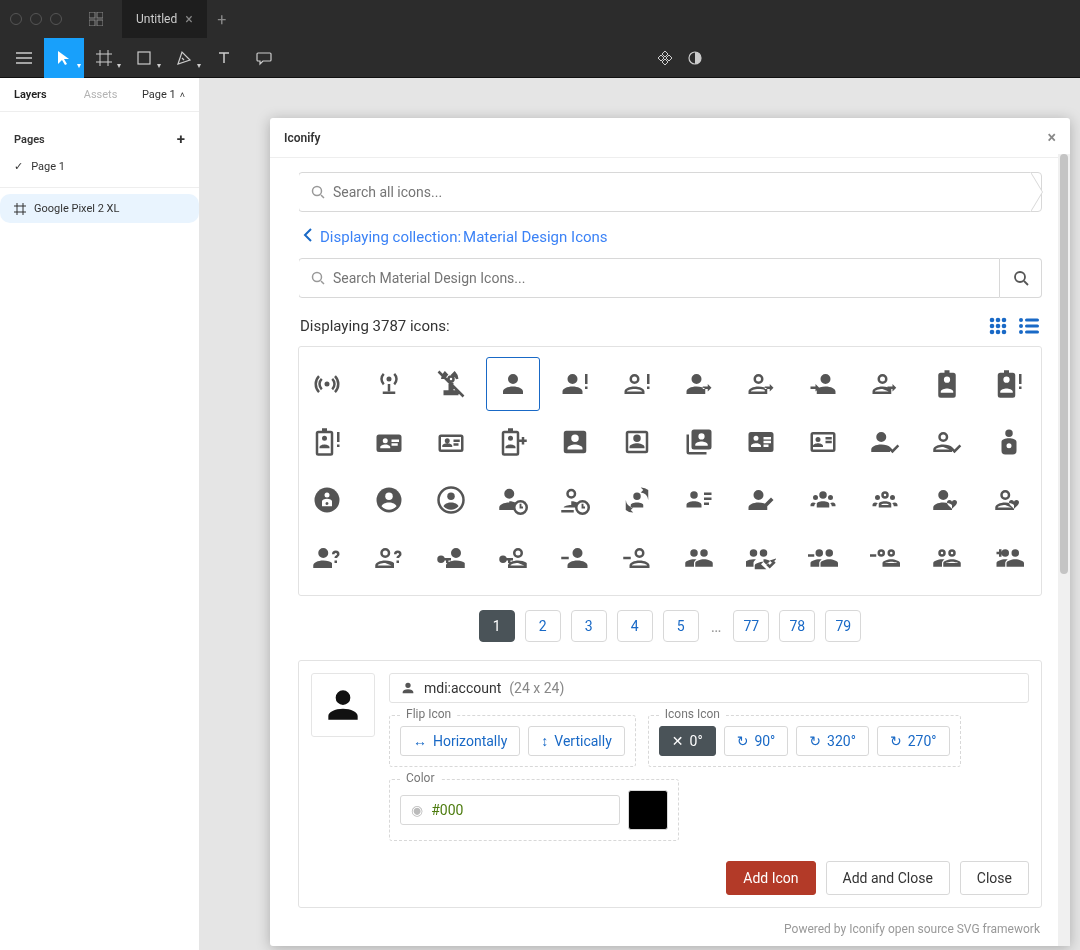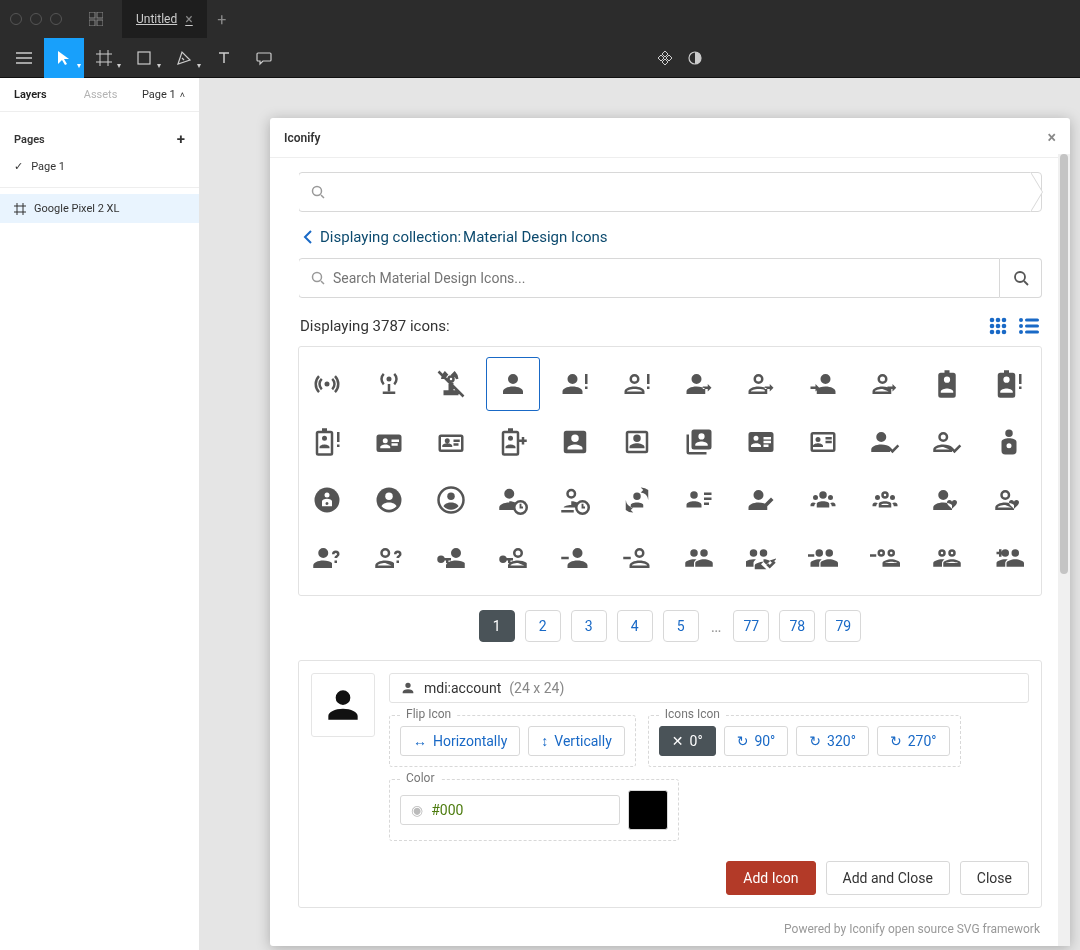--- a/index.html
+++ b/index.html
@@ -1,54 +1,54 @@
 <!DOCTYPE html>
 <html><head>
 <meta charset="utf-8">
 <style>
   * { box-sizing: border-box; margin: 0; padding: 0; font-family: -apple-system, BlinkMacSystemFont, "Segoe UI", Roboto, sans-serif; }
   html, body { width: 1080px; height: 950px; overflow: hidden; background: #2c2c2c; }
   .titlebar { height: 38px; background: #2c2c2c; display: flex; align-items: center; padding: 0 10px; }
   .traffic { display: flex; gap: 8px; margin-right: 20px; }
   .tl { width: 12px; height: 12px; border-radius: 50%; border: 1px solid #555; }
   .grid-btn { width: 28px; height: 28px; display:flex; align-items:center; justify-content:center; color:#888; margin-right:12px;}
-  .tab { height: 38px; padding: 0 14px; display:flex; align-items:center; gap:8px; color:#ccc; font-size:12px; background:#1e1e1e;text-decoration:underline;}
+  .tab { height: 38px; padding: 0 14px; display:flex; align-items:center; gap:8px; color:#ccc; font-size:12px; background:#1e1e1e;}
   .tab .x { color:#888; font-size:14px;}
   .newtab { width: 30px; text-align:center; color:#888; font-size:16px;}
   .toolbar { height: 40px; background: #2c2c2c; display:flex; align-items:center; padding:0 4px; border-bottom:1px solid #111;}
   .tbtn { width: 40px; height:40px; display:flex; align-items:center; justify-content:center; color:#ccc; position:relative;}
   .tbtn.active { background:#18a0fb; color:#fff;}
   .tbtn .chev { position:absolute; right:3px; bottom:8px; font-size:8px; color:inherit;}
   .toolbar-center { flex:1; display:flex; justify-content:center; gap:14px;}
   .tc-btn { color:#ccc; }
   .workspace { display:flex; height: calc(950px - 78px); }
   .leftpanel { width: 200px; background:#fff; border-right:1px solid #e5e5e5; }
   .lp-header { display:flex; align-items:center; padding: 10px 14px 8px; font-size:11px; color:#333;}
   .lp-tab { margin-right:14px; cursor:pointer;}
   .lp-tab.active { font-weight:600; color:#222;}
   .lp-tab.muted { color:#b3b3b3;margin-left:23px;}
   .lp-page { margin-left:auto; display:flex; align-items:center; gap:4px; color:#333;}
   .pages-section { padding: 6px 0;}
   .pages-header { display:flex; align-items:center; justify-content:space-between; padding: 6px 14px; font-size:11px; font-weight:600; color:#333;}
   .page-row { display:flex; align-items:center; gap:8px; padding: 6px 14px; font-size:11px; color:#333;}
   .layer-row { display:flex; align-items:center; gap:8px; padding: 8px 14px; font-size:11px; color:#333;}
-  .layer-row.sel { background:#e9f4fe;}
+  .layer-row.sel { background:#e9f4fe;border-radius:10px;}
   .canvas { flex:1; background:#e5e5e5; position:relative;}
   .modal { position:absolute; top:40px; left:70px; right:10px; background:#fff; border-radius:3px; box-shadow: 0 2px 14px rgba(0,0,0,0.25); display:flex; flex-direction:column; height: 828px;}
   .modal-header { display:flex; align-items:center; justify-content:space-between; padding:10px 14px; border-bottom:1px solid #eee; font-size:12px; font-weight:600; color:#333;}
   .modal-close { color:#888; font-size:16px; cursor:pointer;}
   .modal-body { padding: 14px; overflow:auto; flex:1;}
   .right-scroll-track { position:absolute; right:0; top:36px; bottom:0; width:12px; background:#f0f0f0;}
   .right-scroll-thumb { position:absolute; right:2px; top:0; width:8px; height:420px; background:#c4c4c4; border-radius:4px;}
   .search-pill { display:flex; align-items:center; height:40px; border:1px solid #d8d8d8; border-radius:4px; padding:0 12px; color:#777; font-size:14px; position:relative; margin: 0 14px 12px;}
   .search-pill.arrow::before { content:""; position:absolute; left:-9px; top:50%; transform:translateY(-50%); border-top:20px solid transparent; border-bottom:20px solid transparent; border-right:9px solid #fff;}
   .search-pill.arrow-r::after { content:""; position:absolute; right:-1px; top:50%; transform:translateY(-50%); width:0; height:0; border-top:20px solid transparent; border-bottom:20px solid transparent; border-left:12px solid #fff; filter: drop-shadow(1px 0 0 #d8d8d8);}
   .search-pill input { border:none; outline:none; flex:1; font-size:14px; color:#333; background:transparent;}
   .search-pill .sicon { margin-right:8px; color:#999; font-size:15px;}
-  .crumb { display:flex; align-items:center; gap:6px; padding: 4px 18px 12px; font-size:15px; color:#0c4a6e;}
+  .crumb { display:flex; gap:6px; padding: 4px 18px 12px; font-size:15px; color:#3b82f6;}
   .crumb .back { color:#1969c6; font-size:18px;}
   .search-row { display:flex; gap:0; margin: 0 14px 14px;}
   .search-row .search-pill { flex:1; margin:0;}
   .sbtn { width:42px; border:1px solid #d8d8d8; border-left:none; display:flex; align-items:center; justify-content:center; color:#555; border-radius:0 4px 4px 0;}
   .icons-box { margin: 0 14px; }
   .icons-head { display:flex; align-items:center; justify-content:space-between; font-size:15px; color:#333; padding: 4px 2px 10px;}
   .view-toggles { display:flex; gap:10px;}
   .vt { color:#1969c6; }
   .icons-grid { border:1px solid #e2e2e2; border-radius:3px; padding:10px; display:grid; grid-template-columns: repeat(12, 58px); gap:4px 4px; justify-content:center;}
   .icell { width:54px; height:54px; display:flex; align-items:center; justify-content:center; color:#555; border-radius:3px;}
@@ -197,20 +197,21 @@
       </div>
       <div class="modal-body">
 
         <div class="search-pill arrow arrow-r">
           <span class="sicon">
             <svg width="14" height="14" viewBox="0 0 14 14">
                 <circle cx="6" cy="6" r="4.5" fill="none" stroke="#999" stroke-width="1.5"></circle>
                 <path d="M10 10 L13 13" stroke="#999" stroke-width="1.5"></path>
               </svg>
           </span>
+          <input placeholder="Search all icons..." style="">
         </div>
 
         <div class="crumb">
           <span class="back">
             <svg width="12" height="14" viewBox="0 0 12 14">
                 <path d="M9 1 L3 7 L9 13" fill="none" stroke="#1969c6" stroke-width="2"></path>
               </svg>
           </span>
           <span>Displaying collection: </span>
           <span style="margin-left:-4px;">Material Design Icons</span>

